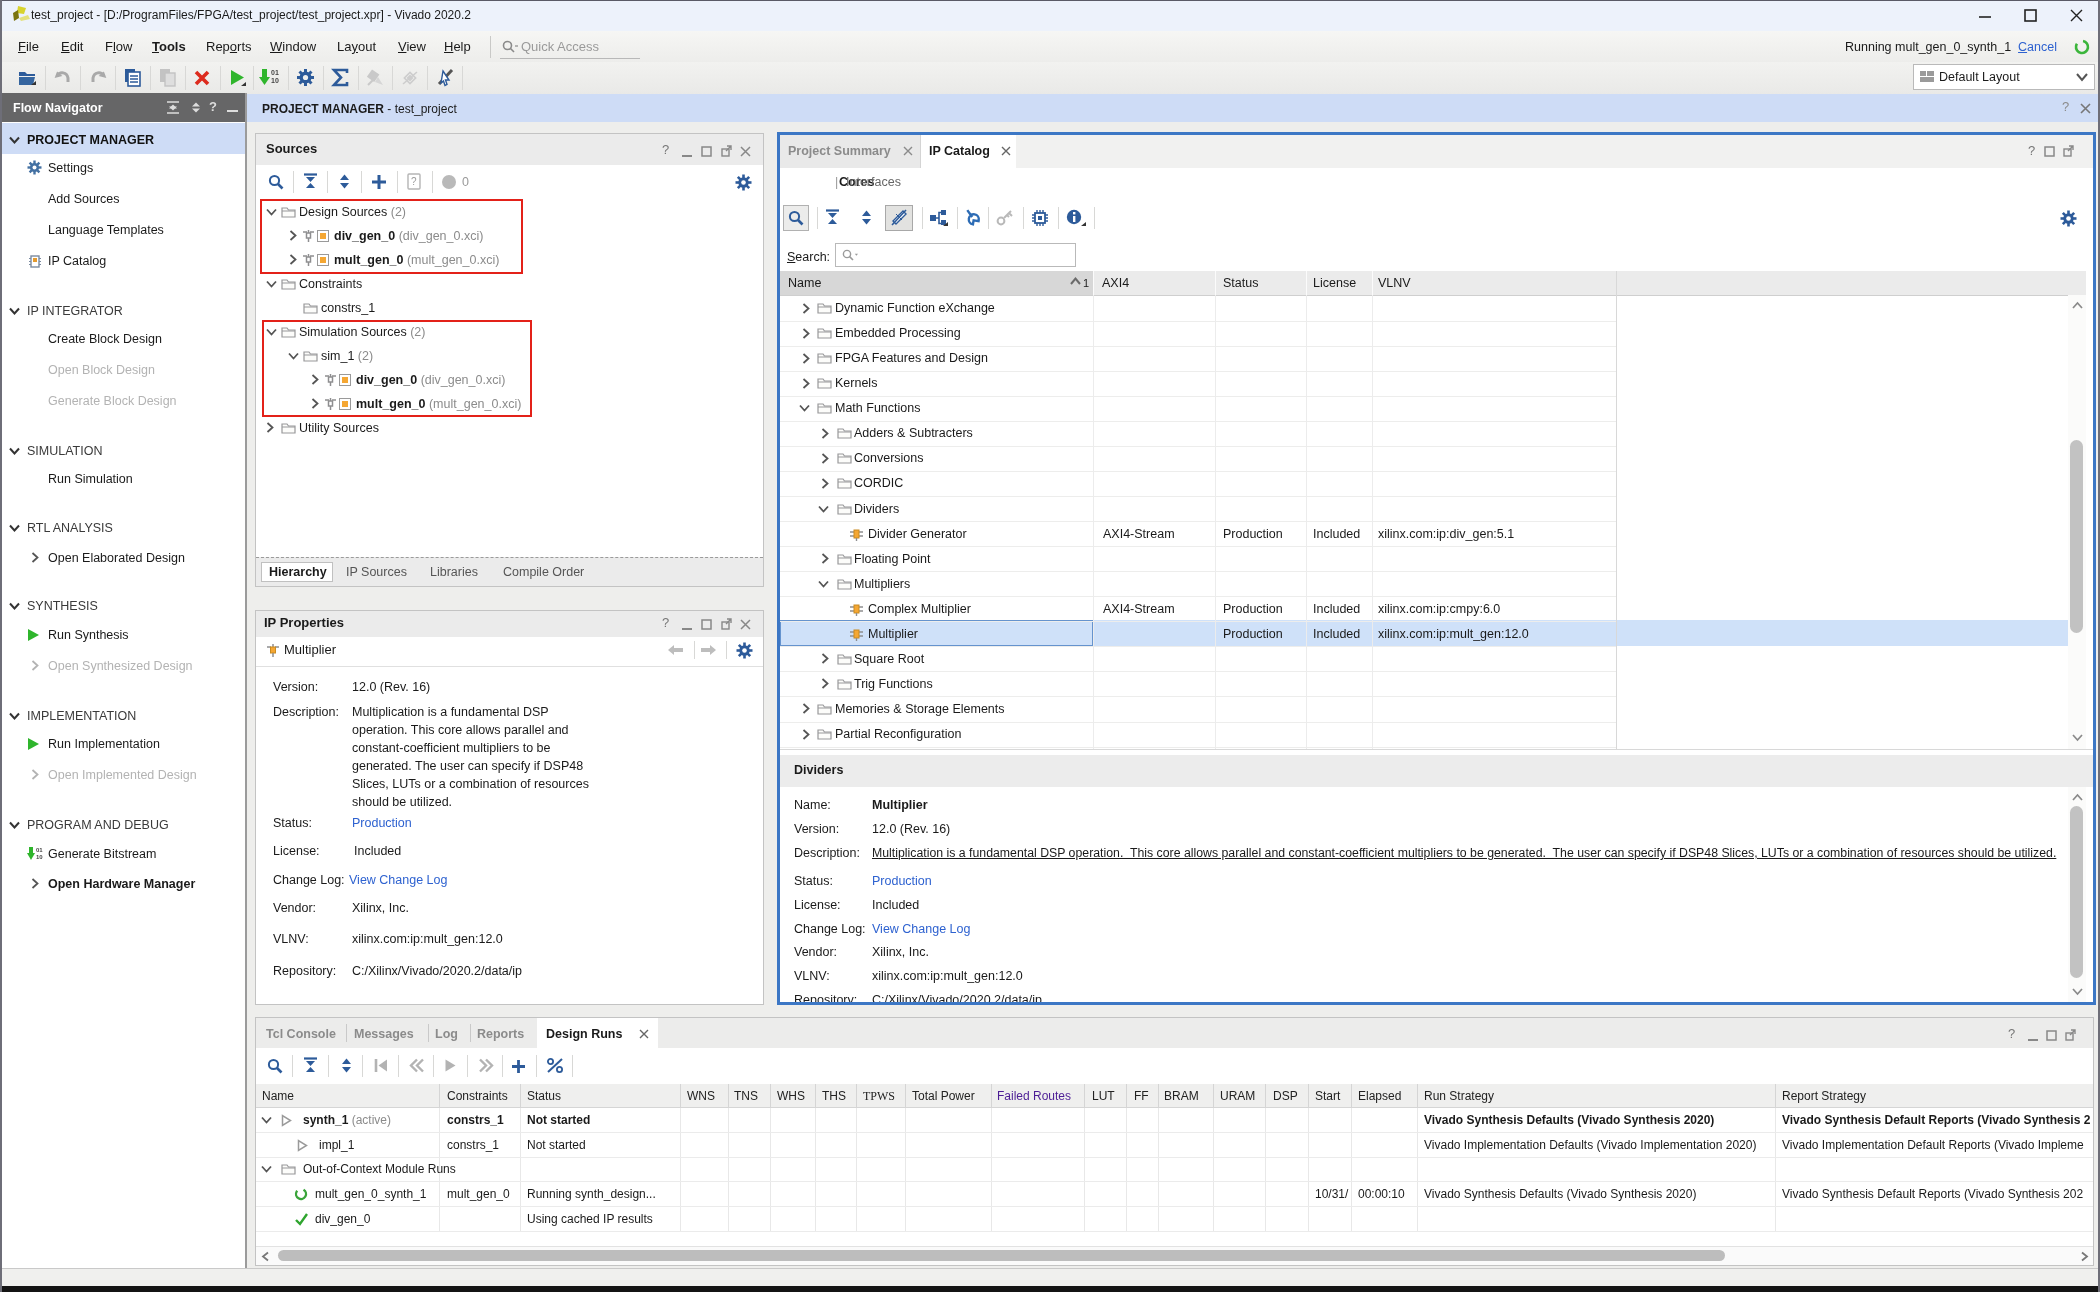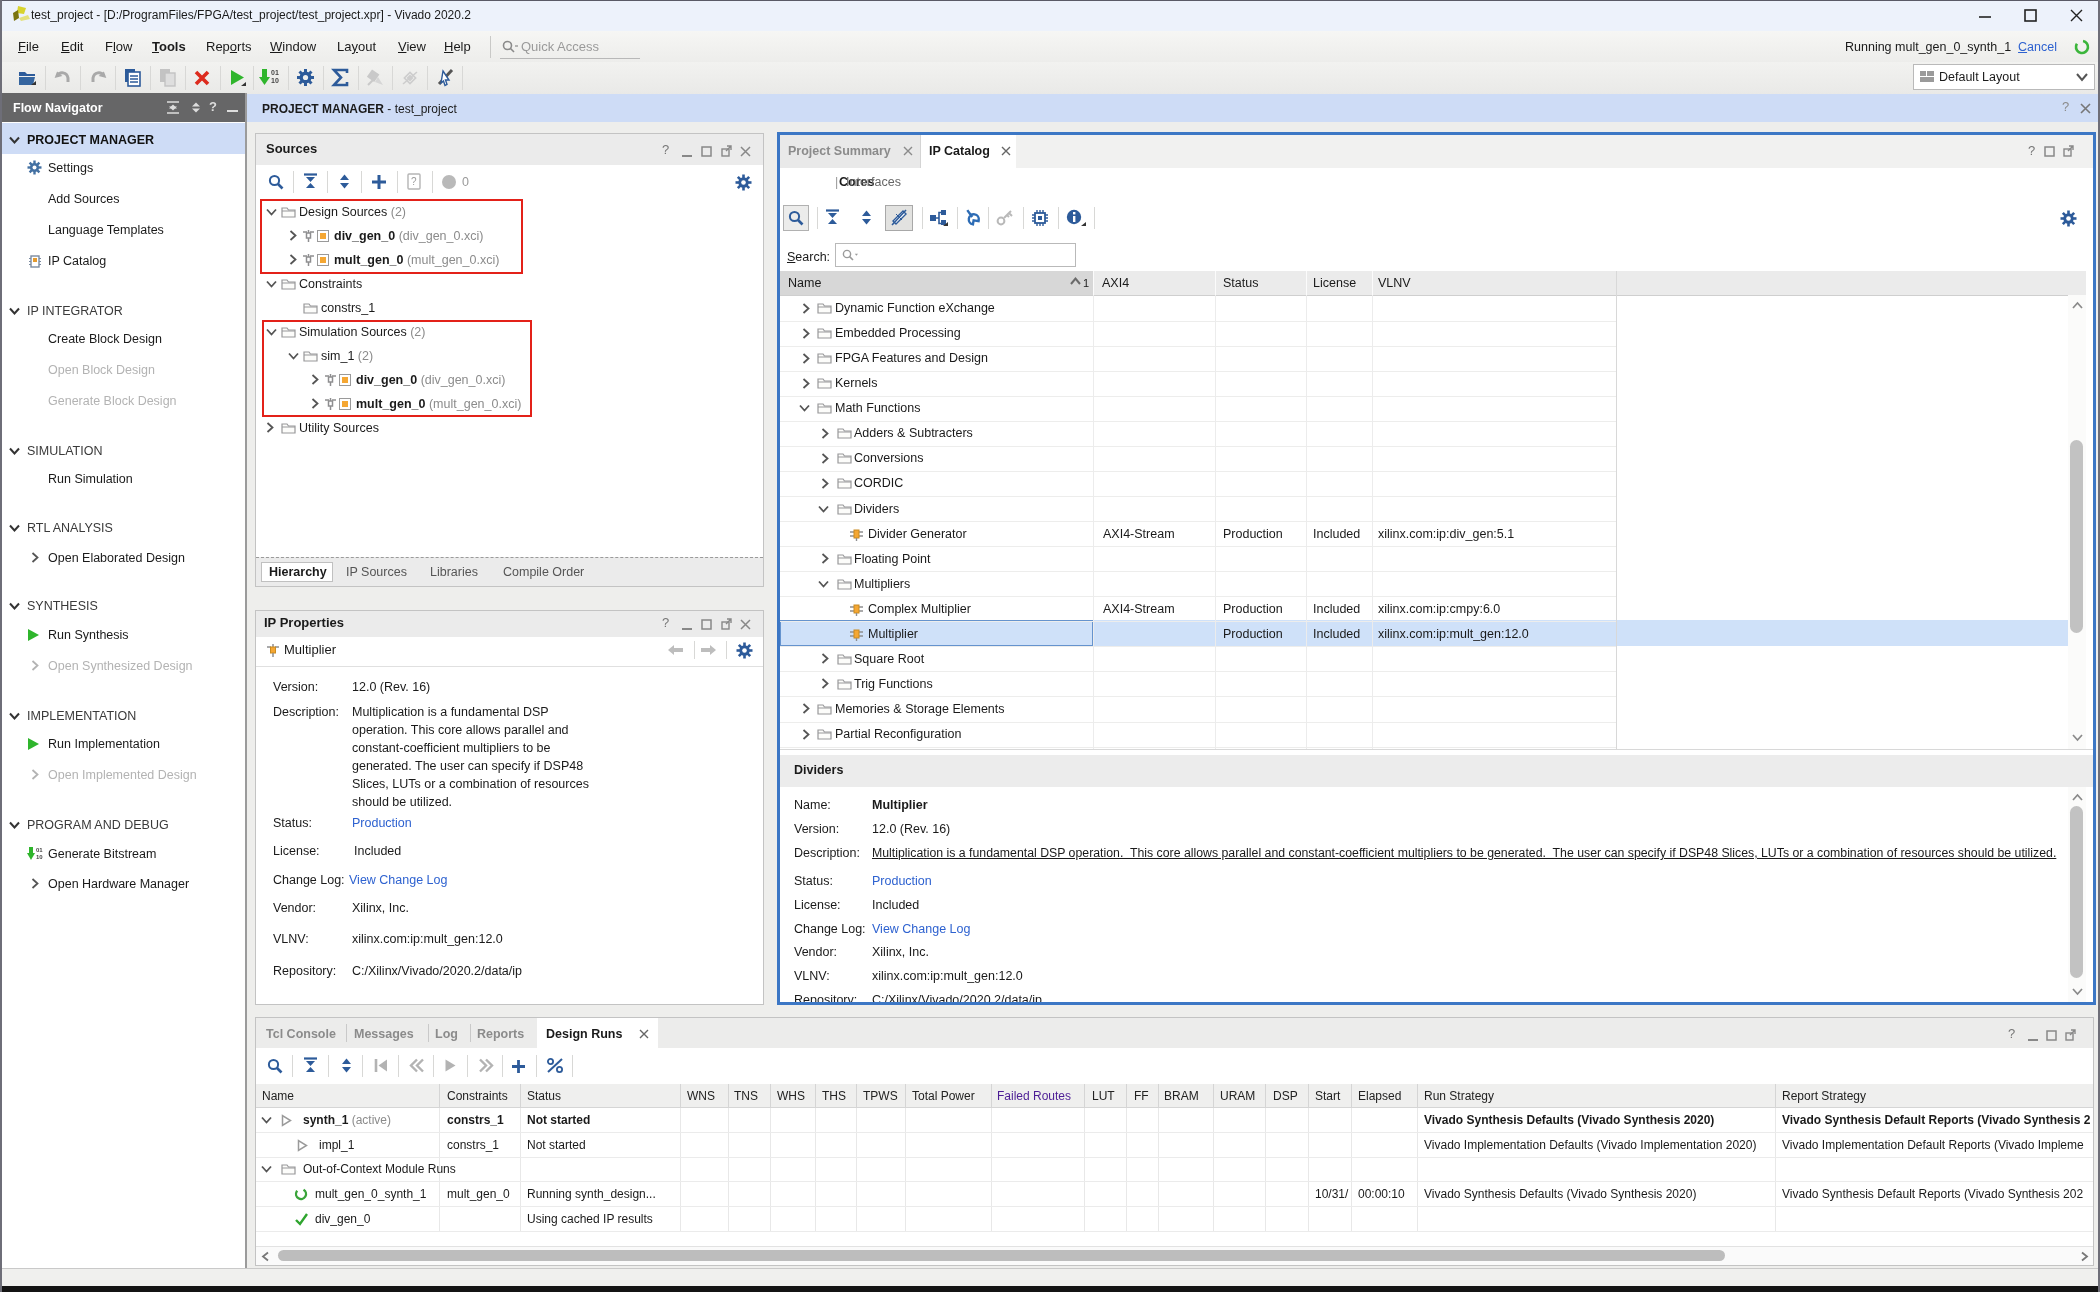--- a/index.html
+++ b/index.html
@@ -270,21 +270,21 @@
 <svg style="left:27px;top:846px" width="18" height="16" viewBox="0 0 18 16">
     <rect x="2" y="1" width="4" height="7" fill="#2fb52c"></rect>
     <polygon points="0,7 8,7 4,14" fill="#2fb52c"></polygon>
     <text x="9" y="6" font-size="6" font-weight="bold" fill="#444" font-family="Liberation Sans">01</text>
     <text x="9" y="13" font-size="6" font-weight="bold" fill="#444" font-family="Liberation Sans">10</text>
   </svg>
 <div class="t" style="left:48px;top:846px;">Generate Bitstream</div>
 <svg style="left:31px;top:878px" width="8" height="11">
     <path d="M1.5 1 L6.5 5.5 L1.5 10" fill="none" stroke="#555" stroke-width="1.8"></path>
   </svg>
-<div class="t" style="left:48px;top:876px;">Open Hardware Manager</div>
+<div class="t" style="left:48px;top:876px;font-weight:bold;">Open Hardware Manager</div>
 
 <div class="panel" style="left:255px;top:133px;width:509px;height:454px;"></div>
 <div class="a" style="left:256px;top:134px;width:507px;height:31px;background:#ebebeb;"></div>
 <div class="t b" style="left:266px;top:141px;font-size:13px;">Sources</div>
 <div class="t g" style="left:662px;top:142px;font-size:13px;color:#777;">?</div>
 <div class="a" style="left:682px;top:155px;width:10px;height:2px;background:#888;"></div>
 <svg style="left:701px;top:146px" width="11" height="11">
     <rect x="1" y="1" width="9" height="9" fill="none" stroke="#888" stroke-width="1.5"></rect>
   </svg>
 <svg style="left:721px;top:146px" width="11" height="11">
@@ -914,21 +914,21 @@
 <div class="sep" style="left:572px;top:1055px;height:22px;"></div>
 
 <div class="a" style="left:256px;top:1084px;width:1837px;height:24px;background:#efefee;border-bottom:1px solid #d5d5d5;"></div>
 <div class="t" style="left:262px;top:1088px;font-size:12px;color:#222;">Name</div>
 <div class="t" style="left:447px;top:1088px;font-size:12px;color:#222;">Constraints</div>
 <div class="t" style="left:527px;top:1088px;font-size:12px;color:#222;">Status</div>
 <div class="t" style="left:687px;top:1088px;font-size:12px;color:#222;">WNS</div>
 <div class="t" style="left:734px;top:1088px;font-size:12px;color:#222;">TNS</div>
 <div class="t" style="left:777px;top:1088px;font-size:12px;color:#222;">WHS</div>
 <div class="t" style="left:822px;top:1088px;font-size:12px;color:#222;">THS</div>
-<div class="t" style="left:863px;top:1088px;font-size:12px;color:#222;">TPWS</div>
+<div class="t" style="left:863px;top:1088px;font-size:12px;color:#222;font-family:Liberation Serif, serif;">TPWS</div>
 <div class="t" style="left:912px;top:1088px;font-size:12px;color:#222;">Total Power</div>
 <div class="t" style="left:997px;top:1088px;font-size:12px;color:#4c1d95;">Failed Routes</div>
 <div class="t" style="left:1092px;top:1088px;font-size:12px;color:#222;">LUT</div>
 <div class="t" style="left:1134px;top:1088px;font-size:12px;color:#222;">FF</div>
 <div class="t" style="left:1164px;top:1088px;font-size:12px;color:#222;">BRAM</div>
 <div class="t" style="left:1220px;top:1088px;font-size:12px;color:#222;">URAM</div>
 <div class="t" style="left:1273px;top:1088px;font-size:12px;color:#222;">DSP</div>
 <div class="t" style="left:1315px;top:1088px;font-size:12px;color:#222;">Start</div>
 <div class="t" style="left:1358px;top:1088px;font-size:12px;color:#222;">Elapsed</div>
 <div class="t" style="left:1424px;top:1088px;font-size:12px;color:#222;">Run Strategy</div>

